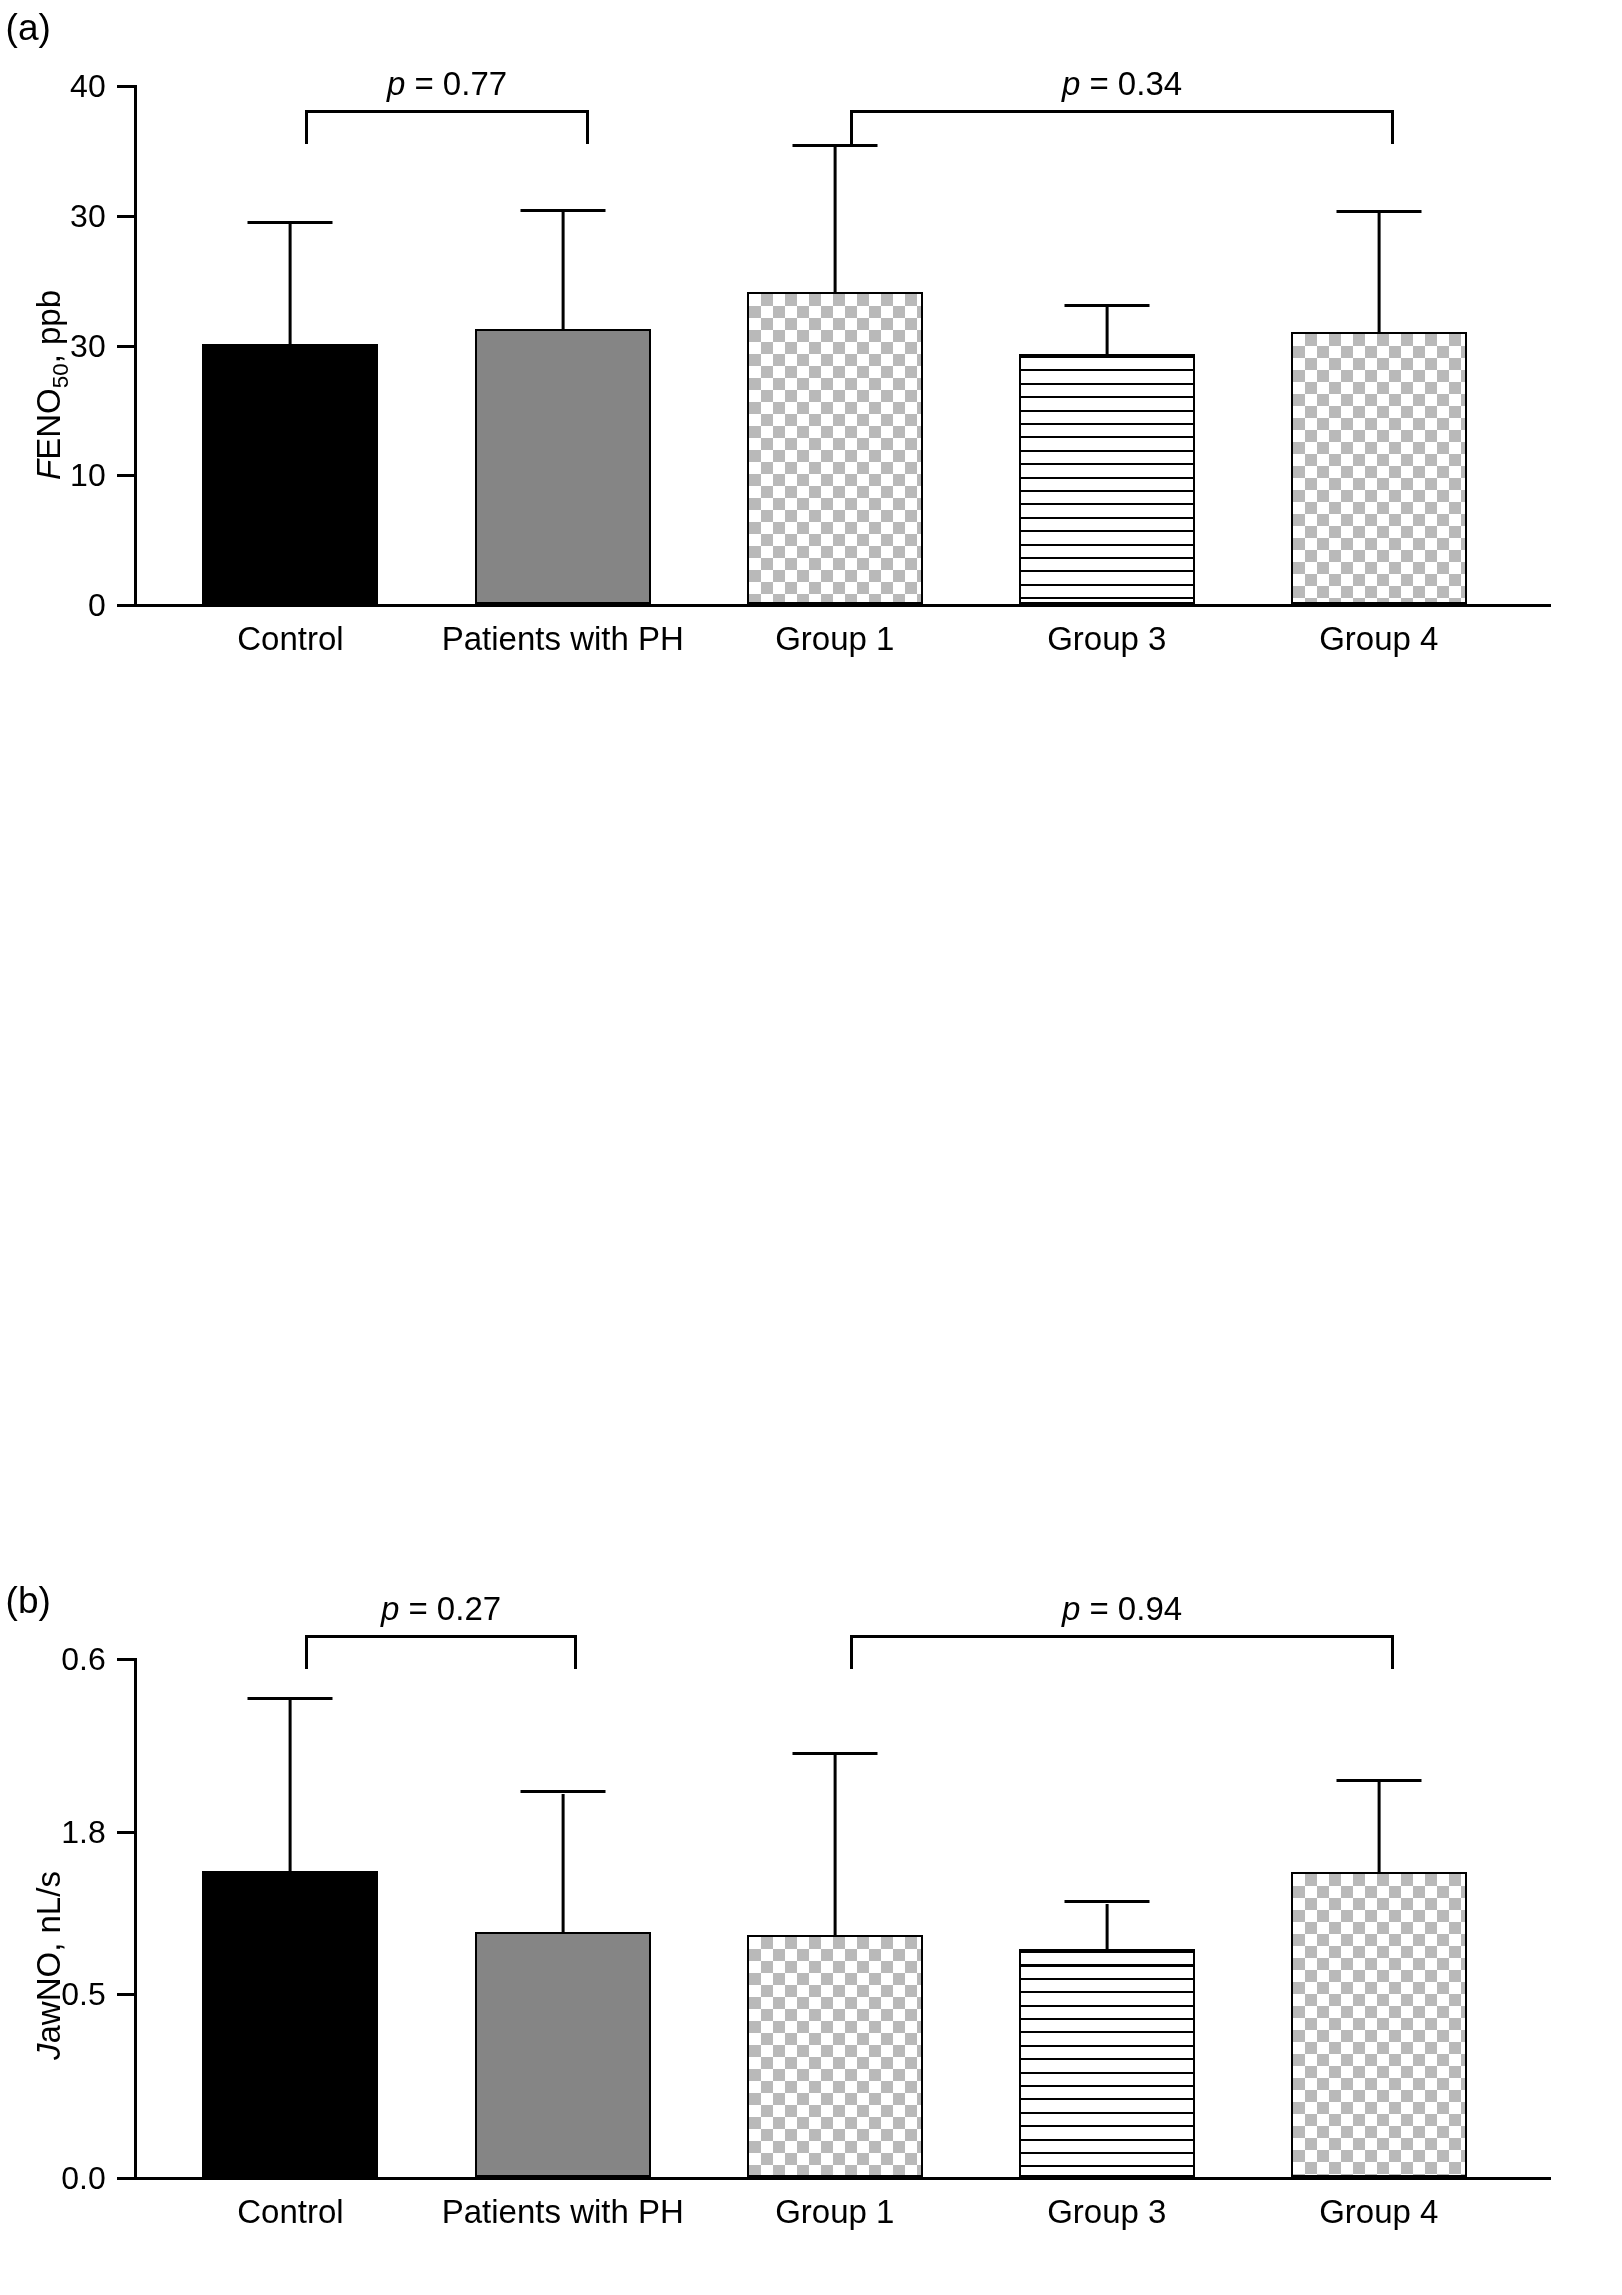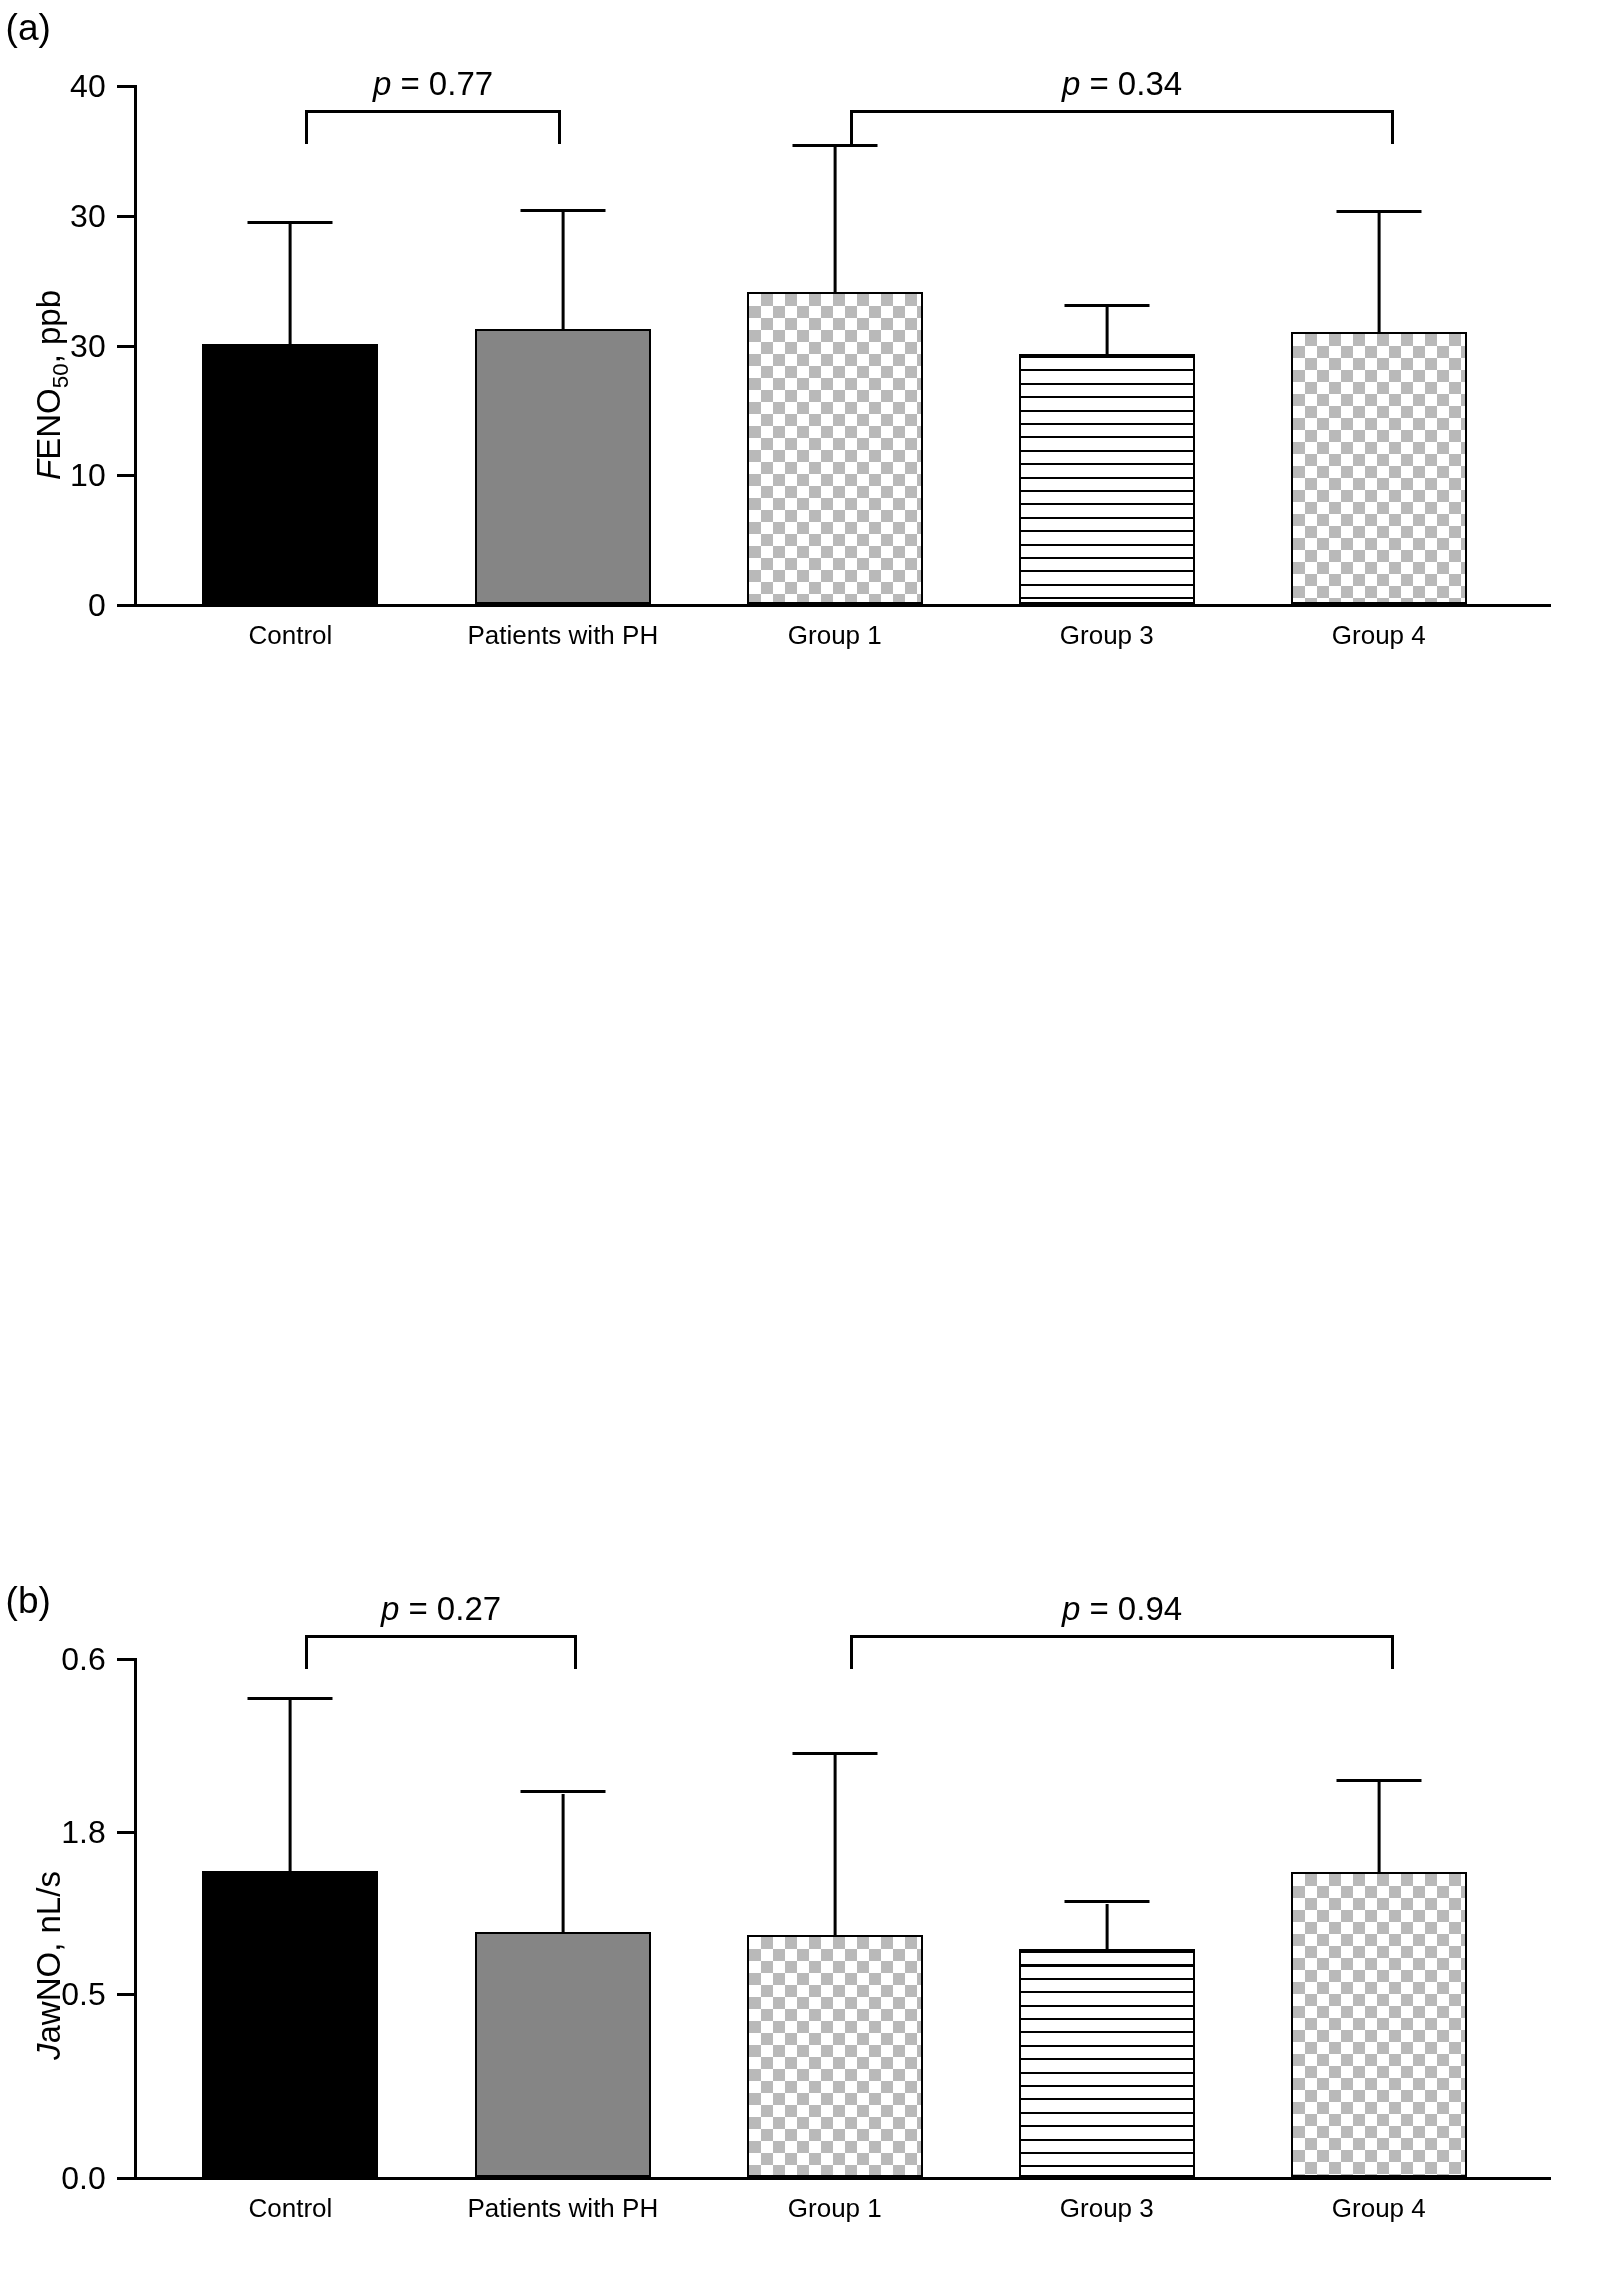--- a/index.html
+++ b/index.html
@@ -133,21 +133,21 @@
     width: 85px;
     height: 2.8px;
     background: #000;
   }
   .cat-label {
     position: absolute;
     top: 100%;
     left: 50%;
     transform: translateX(-50%);
     margin-top: 15.5px;
-    font-size: 26px;
+    font-size: 33px;
     white-space: nowrap;
   }
   
   .brk {
     position: absolute;
   }
   .brk .h {
     position: absolute;
     top: 0;
     left: 0;
@@ -230,21 +230,21 @@
         <div class="cat-label">Group 3</div>
       </div>
       <div class="bar-slot" style="left:1106px; width:272px;">
         <div class="err" style="bottom:272px; height:120px;"></div>
         <div class="err-cap" style="bottom:391px;"></div>
         <div class="bar fill-check" style="height:272px;"></div>
         <div class="cat-label">Group 4</div>
       </div>
     </div>
 
-    <div class="brk" style="left:171px; top:25.4px; width:256px; height:34px;text-align:center;">
+    <div class="brk" style="left:171px; top:25.4px; width:284px; height:34px;text-align:center;">
       <div class="h"></div>
         <div class="l" style="height:34px;"></div>
         <div class="r" style="height:34px;"></div>
       <div class="p"><i>p</i> = 0.77</div>
     </div>
     <div class="brk" style="left:716px; top:25.4px; width:544px; height:34px;">
       <div class="h"></div>
         <div class="l" style="height:34px;"></div>
         <div class="r" style="height:34px;"></div>
       <div class="p"><i>p</i> = 0.34</div>

